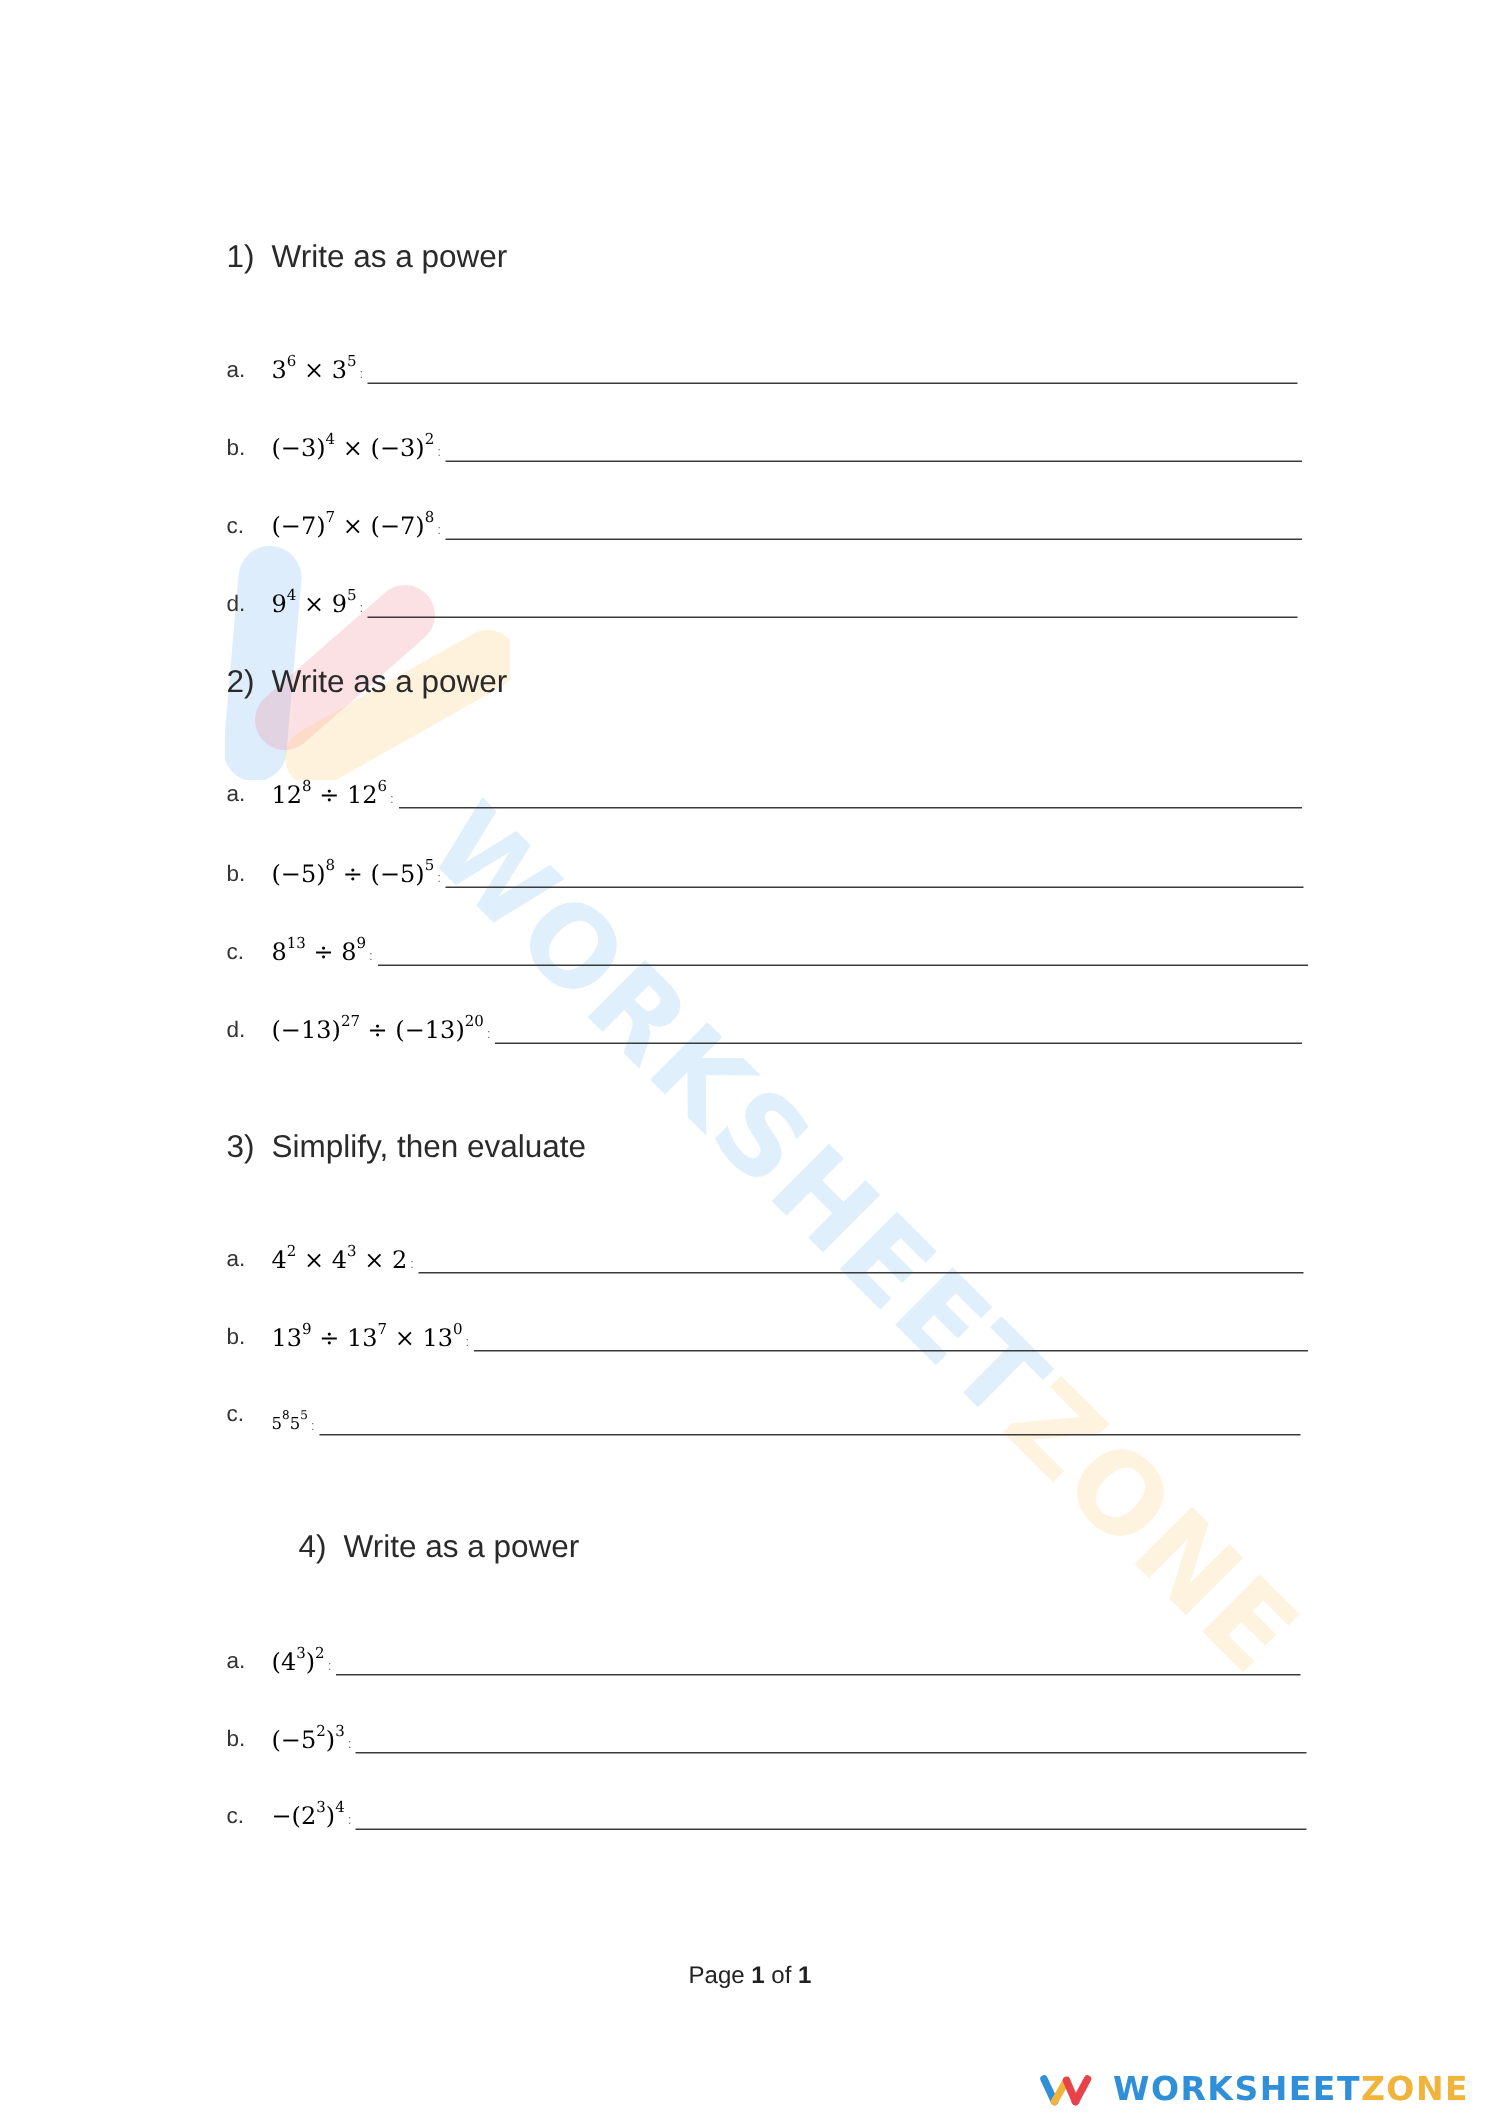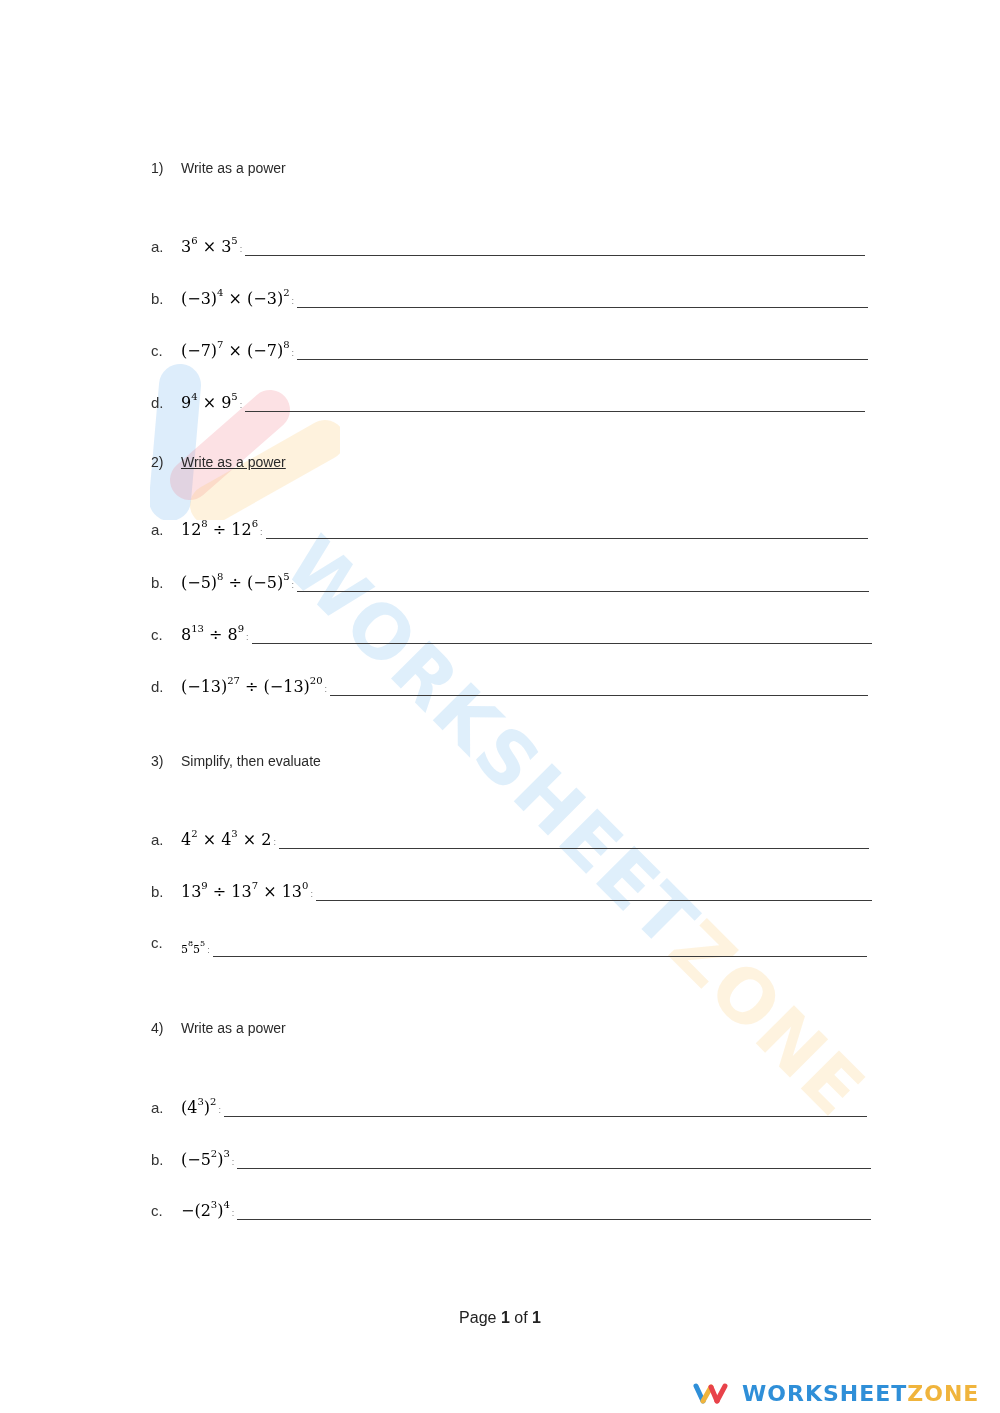--- a/index.html
+++ b/index.html
@@ -13,21 +13,21 @@
   .wm-logo { position: absolute; left: 150px; top: 360px; width: 190px; height: 160px; pointer-events: none; }
   .wm-text {
     position: absolute; left: 300px; top: 740px; transform-origin: 0 0; transform: rotate(45deg) translate(-30px,-230px);
     font-family: "DejaVu Sans", sans-serif; font-weight: bold; font-size: 74px; letter-spacing: 2px;
     white-space: nowrap; pointer-events: none;
   }
   .wm-text .blue { color: rgba(110,180,235,0.22); }
   .wm-text .orange { color: rgba(250,200,110,0.22); }
 
   .q-title {
-    position: absolute; left: 151px; font-size: 14px; color: #2a2a2a;
+    position: absolute; left: 151px; font-size: 21px; color: #2a2a2a;
     font-family: "Liberation Sans", sans-serif;
   }
   .q-title .num { display: inline-block; width: 30px; }
 
   .item { position: absolute; left: 151px; height: 24px; display: flex; align-items: flex-end; }
   .item .letter { width: 30px; font-size: 15px; color: #333; font-family: "Liberation Sans", sans-serif; padding-bottom: 3px; }
   .item .expr {
     font-family: "DejaVu Serif", "Liberation Serif", serif; font-size: 16px; color: #000000; white-space: nowrap; padding-bottom: 2px;
   }
   .item .expr sup { font-size: 10px; position: relative; top: -2px; }
@@ -85,21 +85,21 @@
     <span class="line"></span>
   </div>
 
   <div class="item" style="top:390px; width:714px;">
     <span class="letter">d.</span>
     <span class="expr"><span>9</span><sup>4</sup> <span>×</span> <span>9</span><sup>5</sup></span>
     <span class="colon">:</span>
     <span class="line"></span>
   </div>
 
-  <div class="q-title" style="top:454px;text-decoration:underline;">
+  <div class="q-title" style="top:443px;">
     <span class="num">2)</span><span>Write as a power</span>
   </div>
 
   <div class="item" style="top:517px; width:717px;">
     <span class="letter">a.</span>
     <span class="expr"><span>12</span><sup>8</sup> <span>÷</span> <span>12</span><sup>6</sup></span>
     <span class="colon">:</span>
     <span class="line"></span>
   </div>
 
@@ -148,21 +148,21 @@
       <span class="frac">
         <span><span>5</span><sup style="font-size:8px;">8</sup></span>
         <span class="bar"></span>
         <span><span>5</span><sup style="font-size:8px;">5</sup></span>
       </span>
     </span>
     <span class="colon">:</span>
     <span class="line"></span>
   </div>
 
-  <div class="q-title" style="top:1020px;">
+  <div class="q-title" style="top:1020px;margin-left:48px;">
     <span class="num">4)</span><span>Write as a power</span>
   </div>
 
   <div class="item" style="top:1095px; width:716px;">
     <span class="letter">a.</span>
     <span class="expr"><span>(</span><span>4</span><sup>3</sup><span>)</span><sup>2</sup></span>
     <span class="colon">:</span>
     <span class="line"></span>
   </div>
 

